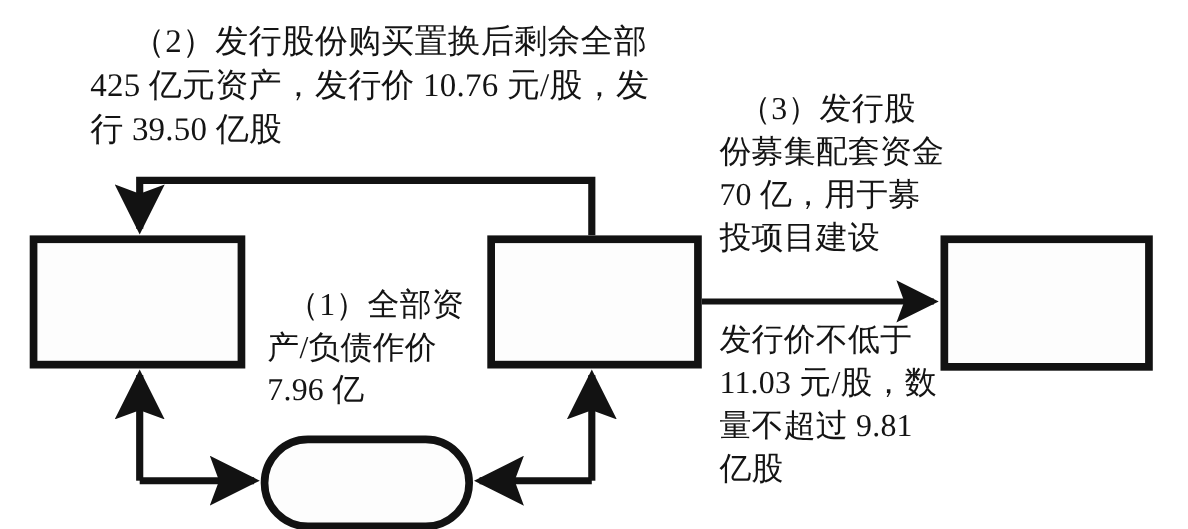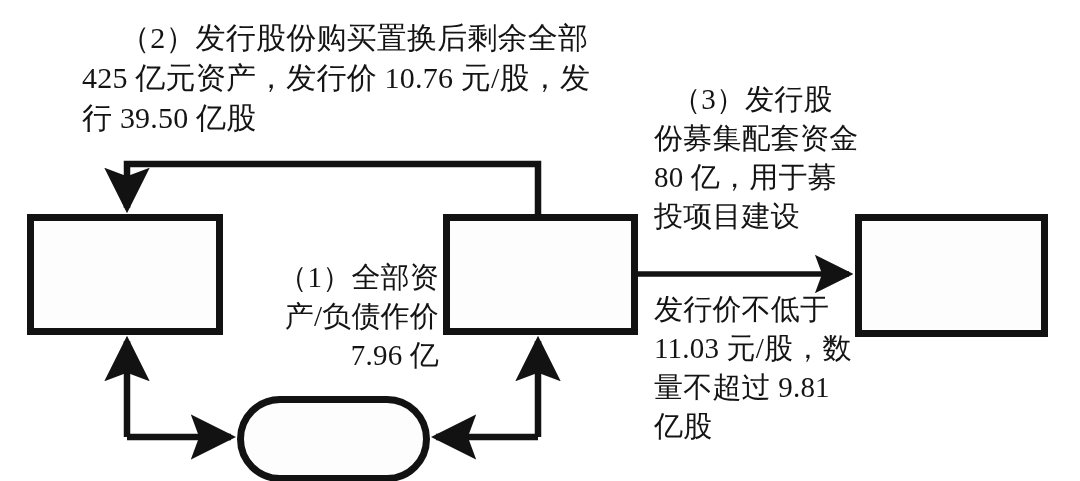--- a/index.html
+++ b/index.html
@@ -73,21 +73,20 @@
     font-size: 29px;
     line-height: 39px;
     text-indent: 18px;
   }
   #annot-step1 {
     left: 243px; top: 246px;
     width: 196px;
     font-size: 29px;
     line-height: 39px;
     text-indent: 18px;
-    text-align: right;
   }
   #annot-price-note {
     left: 654px; top: 278px;
     width: 200px;
     font-size: 29px;
     line-height: 39px;
   }
 </style>
 </head>
 <body>
@@ -125,19 +124,19 @@
   <div class="node-box" id="box-right">
     <span></span>
   </div>
 
   <div id="stadium-node">
     <span></span>
   </div>
 
   <div class="annot" id="annot-step2">（2）发行股份购买置换后剩余全部 425 亿元资产，发行价 10.76 元/股，发行 39.50 亿股</div>
 
-  <div class="annot" id="annot-step3">（3）发行股份募集配套资金 80 亿，用于募投项目建设</div>
+  <div class="annot" id="annot-step3">（3）发行股份募集配套资金 70 亿，用于募投项目建设</div>
 
   <div class="annot" id="annot-step1">（1）全部资产/负债作价 7.96 亿</div>
 
   <div class="annot" id="annot-price-note">发行价不低于 11.03 元/股，数量不超过 9.81 亿股</div>
 
 </div>
 
 </body></html>

